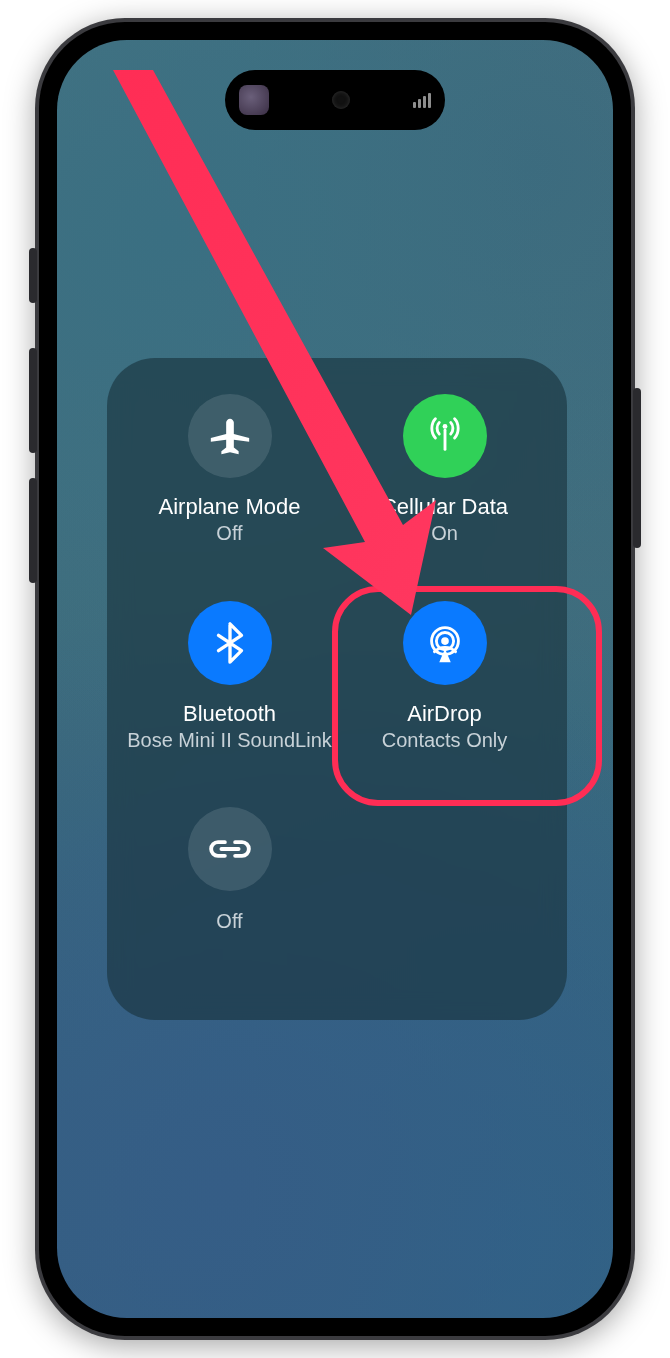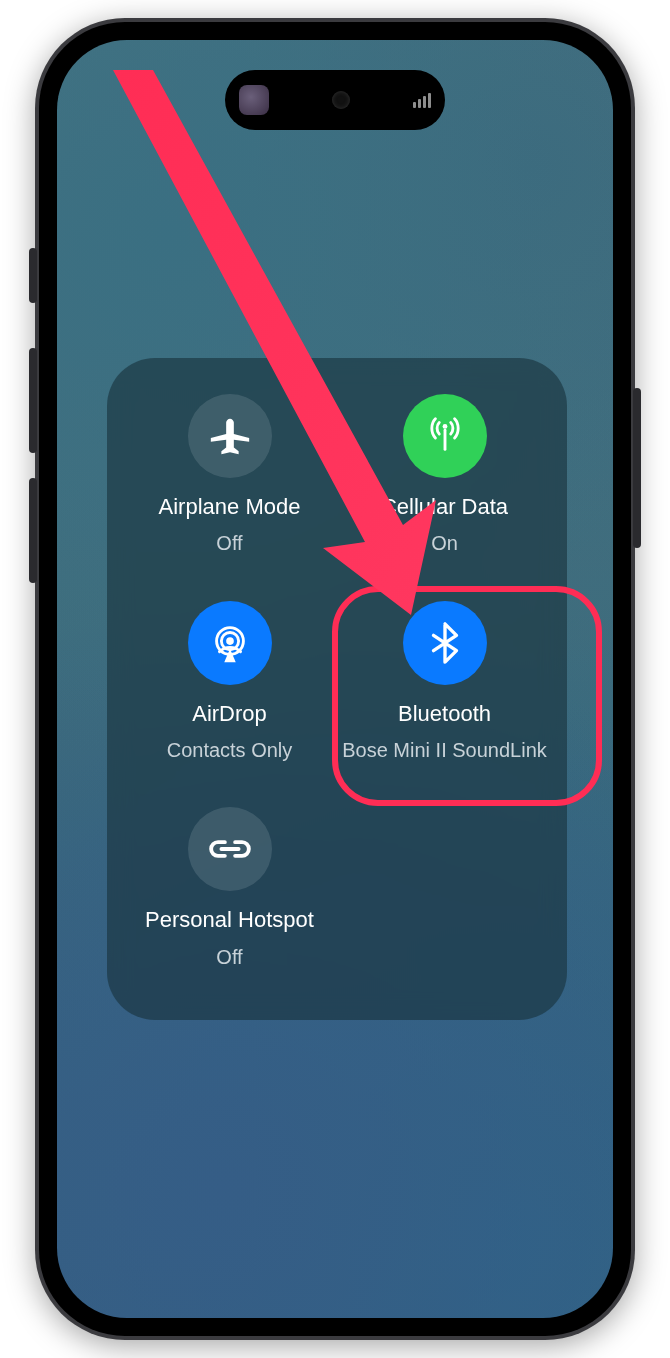--- a/index.html
+++ b/index.html
@@ -83,21 +83,21 @@
   }
   .circle {
     width:84px; height:84px; border-radius:50%;
     display:flex; align-items:center; justify-content:center;
     margin-bottom:16px;
   }
   .c-dim   { background: rgba(130,150,160,.28); }
   .c-green { background: #30d158; }
   .c-blue  { background: #0a7aff; }
   .tile-label { color:#fff; font-size:22px; font-weight:500; text-align:center; line-height:1.15; white-space:nowrap; }
-  .tile-sub   { color:#c8d2d8; font-size:20px; text-align:left; line-height:1.2; margin-top:12px; }
+  .tile-sub   { color:#c8d2d8; font-size:20px; text-align:left; line-height:1.2; margin-top:2px; }
 
   
   .highlight {
     position:absolute;
     left: 275px; top: 546px;
     width: 270px; height: 220px;
     border: 6px solid #ff2d55;
     border-radius: 46px;
     z-index: 40;
     pointer-events:none;
@@ -159,51 +159,50 @@
               <path d="M30 10c3 3 3 9 0 12"></path>
             </svg>
           </div>
           <div class="tile-label">Cellular Data</div>
           <div class="tile-sub">On</div>
         </div>
 
 
         <div class="tile">
           <div class="circle c-blue">
+            <svg width="42" height="46" viewBox="0 0 32 48" fill="none" stroke="#fff" stroke-width="3.5" stroke-linejoin="round" stroke-linecap="round">
+              <path d="M16 4v40l12-12-24-16m0 16l24-16L16 4"></path>
+            </svg>
+          </div>
+          <div class="tile-label">Bluetooth</div>
+          <div class="tile-sub">Bose Mini II SoundLink</div>
+        </div>
+
+        <div class="tile">
+          <div class="circle c-blue">
             <svg width="46" height="46" viewBox="0 0 48 48" fill="none" stroke="#fff" stroke-width="3" stroke-linecap="round">
               <circle cx="24" cy="22" r="4" fill="#fff" stroke="none"></circle>
               <circle cx="24" cy="22" r="9"></circle>
               <circle cx="24" cy="22" r="14"></circle>
               <path d="M13 33c6-6 16-6 22 0" stroke-width="3"></path>
               <path d="M18 44l6-14 6 14z" fill="#fff" stroke="none"></path>
             </svg>
           </div>
           <div class="tile-label">AirDrop</div>
           <div class="tile-sub">Contacts Only</div>
         </div>
 
         <div class="tile">
-          <div class="circle c-blue">
-            <svg width="42" height="46" viewBox="0 0 32 48" fill="none" stroke="#fff" stroke-width="3.5" stroke-linejoin="round" stroke-linecap="round">
-              <path d="M16 4v40l12-12-24-16m0 16l24-16L16 4"></path>
-            </svg>
-          </div>
-          <div class="tile-label">Bluetooth</div>
-          <div class="tile-sub">Bose Mini II SoundLink</div>
-        </div>
-
-        <div class="tile">
           <div class="circle c-dim">
             <svg width="48" height="30" viewBox="0 0 56 32" fill="none" stroke="#fff" stroke-width="4.5" stroke-linecap="round">
               <path d="M22 8h-8a8 8 0 100 16h8"></path>
               <path d="M34 8h8a8 8 0 110 16h-8"></path>
               <path d="M18 16h20"></path>
             </svg>
           </div>
-          <div class="tile-label">Personal Hotspot</div>
           <div class="tile-sub">Off</div>
         </div>
 
       </div>
 
       <div class="highlight"></div>
 
       <svg class="arrow" viewBox="0 0 340 560">
         <defs>
           <linearGradient id="g" x1="0" y1="0" x2="1" y2="1">

